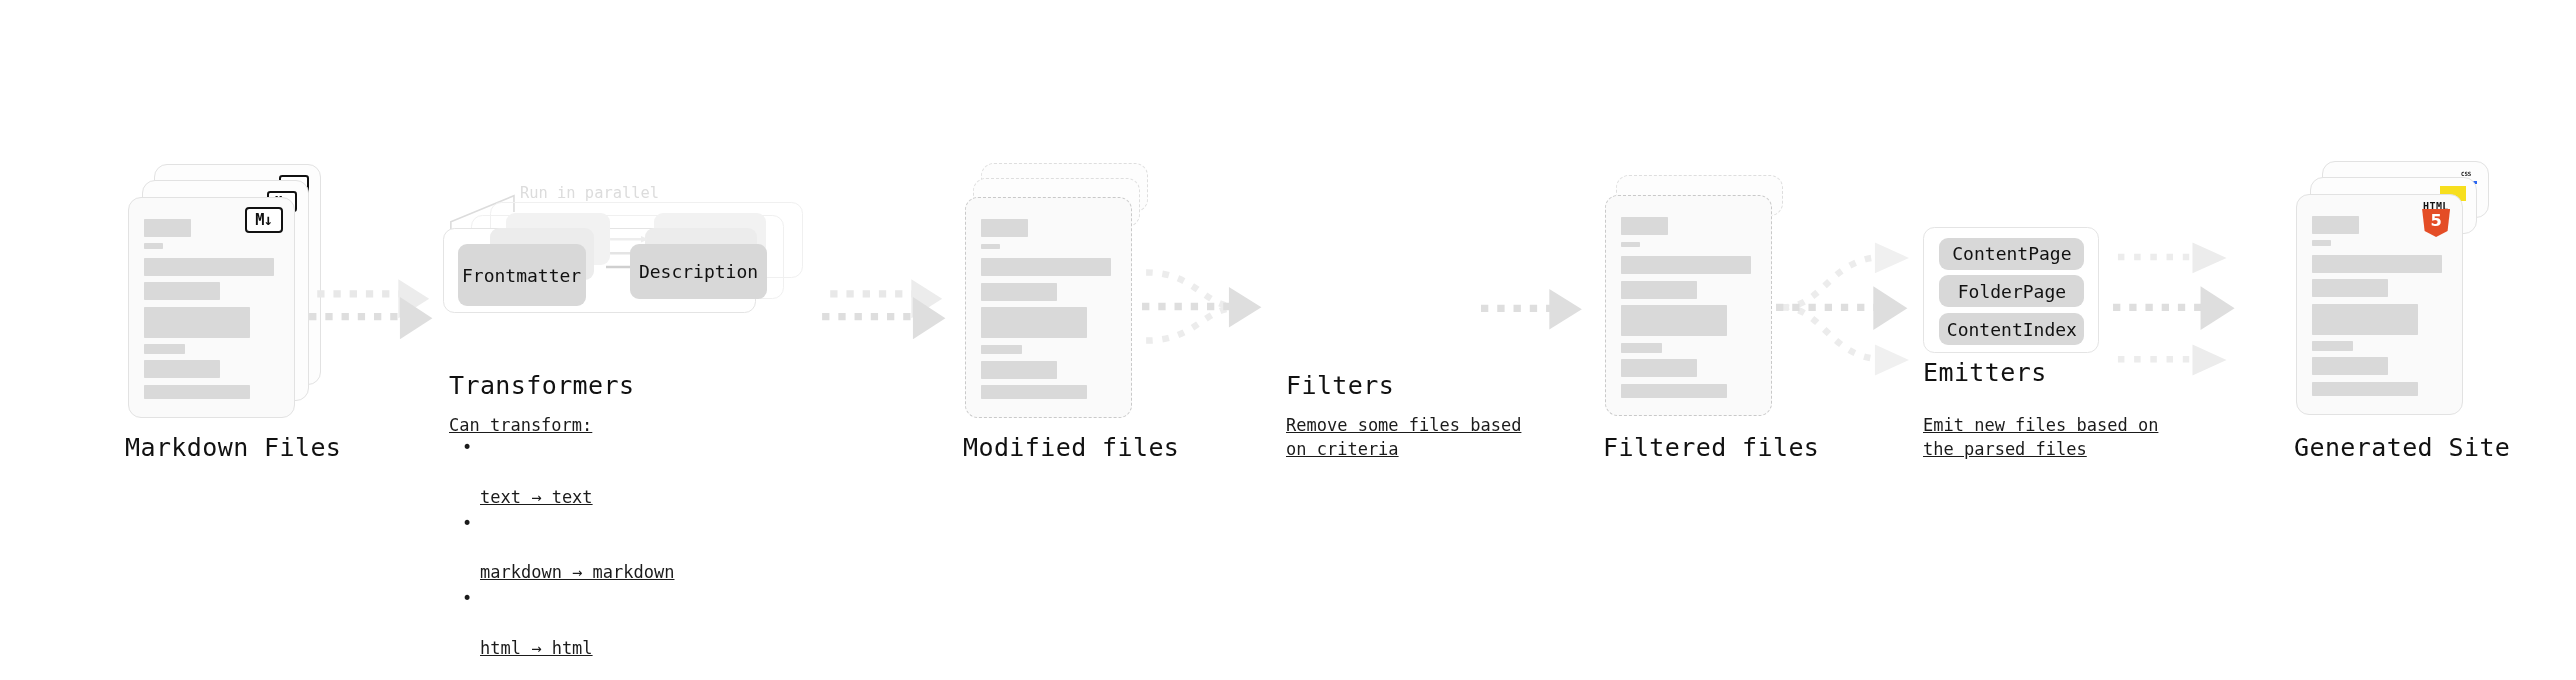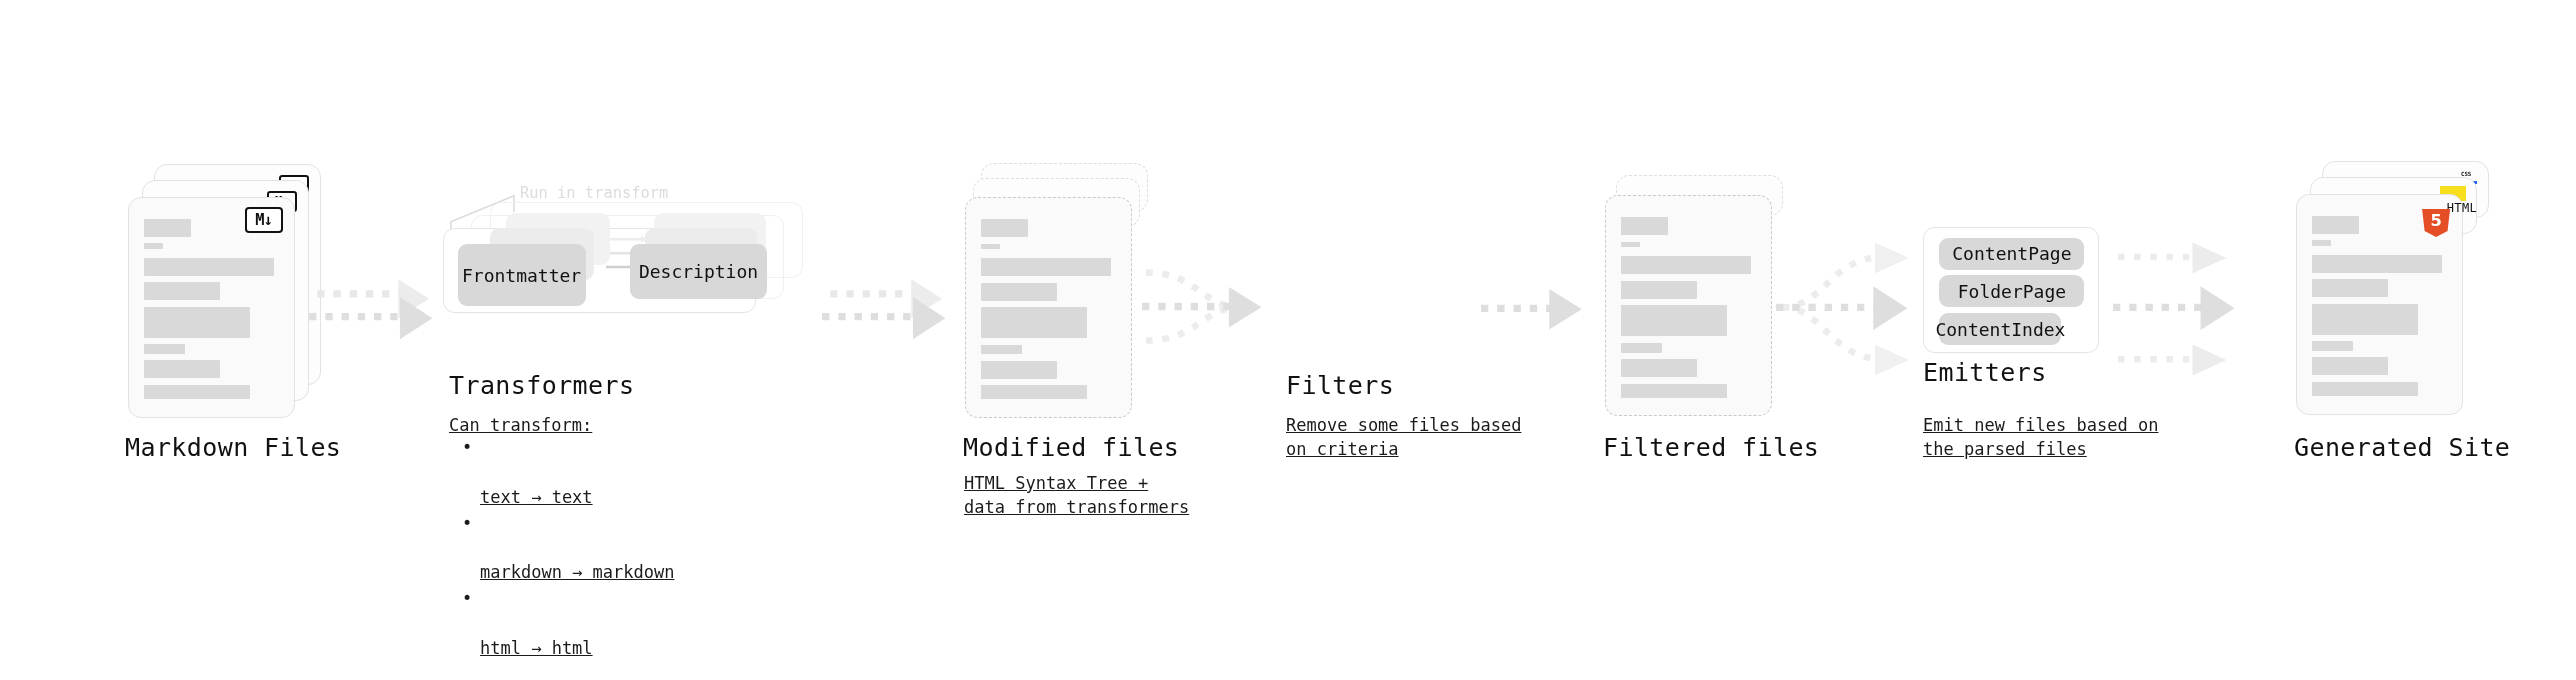--- a/index.html
+++ b/index.html
@@ -41,21 +41,21 @@
     border:2.4px solid #111;border-radius:4.1px;background:#fff;
     display:flex;align-items:center;justify-content:center;
     font-weight:700;font-size:15.4px;line-height:1;color:#111;letter-spacing:-0.8px;
   }
   .md-badge.mini{width:26px;height:17px;border-width:2px;font-size:12.2px;border-radius:3.3px;}
 
   
   .h5-badge{position:absolute;right:9.8px;top:6.5px;width:32.5px;height:36px;}
   .h5-word{
     position:absolute;left:0;top:0;width:100%;text-align:center;
-    font-size:12px;font-weight:400;letter-spacing:0.4px;color:#111;margin-left:26px;
+    font-size:10px;font-weight:700;letter-spacing:0.4px;color:#111;
   }
   .h5-shield{
     position:absolute;left:2.4px;top:8.1px;width:28px;height:28px;
     background:#e44d26;
     clip-path:polygon(0% 0%,100% 0%,91% 78%,50% 100%,9% 78%);
   }
   .h5-shield:after{
     content:"5";position:absolute;left:0;right:0;top:2.4px;text-align:center;
     font-size:16.3px;font-weight:700;color:#fff;font-family:"DejaVu Sans",sans-serif;
   }
@@ -126,21 +126,21 @@
       <line x1="0" y1="50" x2="118" y2="50"></line>
     </g>
     <polygon points="112,26 152,52 112,78" fill="#dedede"></polygon>
   </svg>
 
   <div class="abs" style="left:443px;top:195px;">
 
     <svg class="abs" style="left:3.3px;top:-11.4px;" width="89" height="98" viewBox="0 0 110 120">
       <path d="M6,90 L6,46 L84,14 L84,34" stroke="#dcdcdc" stroke-width="2" fill="none"></path>
     </svg>
-    <div class="bracket-label" style="left:77px;top:-11.4px;">Run in transform</div>
+    <div class="bracket-label" style="left:77px;top:-11.4px;">Run in parallel</div>
 
     <div class="proc-box ghost" style="left:47px;top:6.5px;width:313px;height:76px;"></div>
     <div class="proc-box ghost" style="left:28.4px;top:20.3px;width:313px;height:84px;"></div>
     <div class="proc-box" style="left:0px;top:33px;width:313px;height:85px;"></div>
 
     <div class="chip ghost2" style="left:63px;top:18px;width:104px;height:52px;"></div>
     <div class="chip ghost" style="left:47px;top:32.5px;width:104px;height:52px;"></div>
     <div class="chip ghost2" style="left:211px;top:18px;width:112px;height:52px;"></div>
     <div class="chip ghost" style="left:202px;top:32.5px;width:112px;height:52px;"></div>
 
@@ -201,22 +201,20 @@
         <div class="bar" style="width:130px;height:18px;"></div>
         <div class="bar" style="width:76px;height:18px;"></div>
         <div class="bar" style="width:106px;height:31px;"></div>
         <div class="bar" style="width:41px;height:9.8px;"></div>
         <div class="bar" style="width:76px;height:18px;"></div>
         <div class="bar" style="width:106px;height:14px;"></div>
       </div>
     </div>
   </div>
   <div class="abs stage-label" style="left:963px;top:433px;">Modified files</div>
-  <div class="abs stage-desc" style="left:964px;top:471px;">HTML Syntax Tree +
-data from transformers</div>
 
   <svg class="abs" style="left:1138px;top:256px;" width="138" height="114" viewBox="0 0 170 140">
     <g fill="none" stroke="#ececec" stroke-width="8" stroke-dasharray="8 12">
       <path d="M10,20 C70,20 80,60 118,62"></path>
       <path d="M10,104 C70,104 80,66 118,64"></path>
     </g>
     <g fill="none" stroke="#dedede" stroke-width="9" stroke-dasharray="9 11">
       <line x1="5" y1="62" x2="118" y2="62"></line>
     </g>
     <polygon points="112,38 152,63 112,88" fill="#dedede"></polygon>
@@ -263,21 +261,21 @@
     <polygon points="120,62 162,89 120,116" fill="#dedede"></polygon>
   </svg>
 
   <div class="proc-box abs" style="left:1923px;top:227px;width:176px;height:126px;">
     <div class="chip" style="left:15.4px;top:9.8px;width:145px;height:32px;">
       <span>ContentPage</span>
     </div>
     <div class="chip" style="left:15.4px;top:47px;width:145px;height:32px;">
       <span>FolderPage</span>
     </div>
-    <div class="chip" style="left:15.4px;top:85px;width:122px;height:32px;">
+    <div class="chip" style="left:15.4px;top:85px;width:145px;height:32px;">
       <span>ContentIndex</span>
     </div>
   </div>
   <div class="abs stage-label" style="left:1923px;top:358px;">Emitters</div>
   <div class="abs stage-desc" style="left:1923px;top:413px;">Emit new files based on
 the parsed files</div>
 
   <svg class="abs" style="left:2113px;top:236px;" width="146" height="154" viewBox="0 0 180 190">
     <g fill="none" stroke="#ececec" stroke-width="8" stroke-dasharray="8 12">
       <line x1="6" y1="26" x2="104" y2="26"></line>

